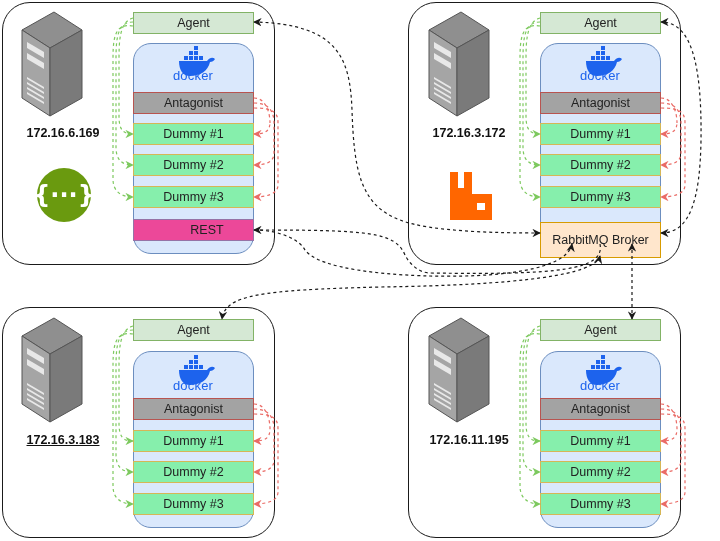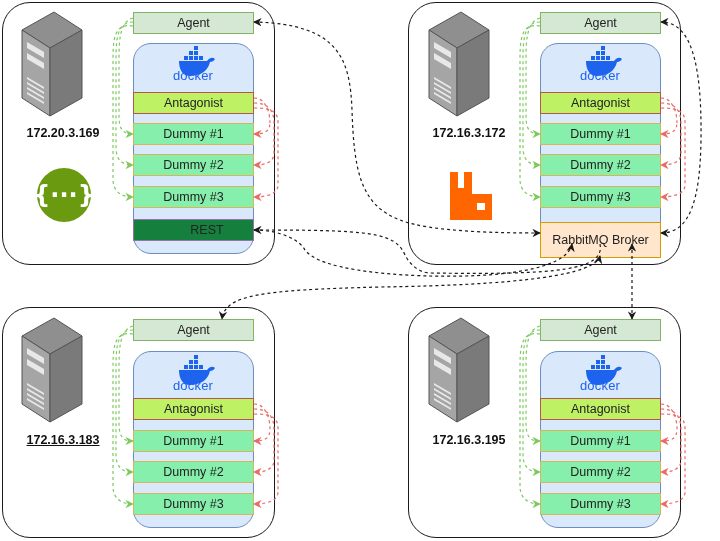--- a/index.html
+++ b/index.html
@@ -2,23 +2,23 @@
 <html><head>
 <meta charset="utf-8">
 <style>
   html, body { margin: 0; padding: 0; background: #ffffff; }
   body { width: 720px; height: 541px; position: relative; overflow: hidden; font-family: "Liberation Sans", sans-serif; }
   #diagram { position: absolute; left: 0; top: 0; width: 720px; height: 541px; }
   .host { position: absolute; border: 1.6px solid #1a1a1a; border-radius: 28px; box-sizing: border-box; background: #fff; }
   .ip { position: absolute; font-weight: bold; font-size: 12.5px; color: #111; width: 110px; text-align: center; }
   .box { position: absolute; box-sizing: border-box; border-radius: 0; font-size: 12.5px; color: #222; display: flex; align-items: center; justify-content: center; }
   .agent { background: #d5e8d4; border: 1.3px solid #82b366; }
-  .antag { background: #bef264; border: 1.3px solid #b85450; }
+  .antag { background: #a3a3a3; border: 1.3px solid #b85450; }
   .dummy { background: #86efac; border: 1.3px solid #d6b656; }
-  .rest { background: #15803d; border: 1.3px solid #9673a6; padding-left: 27px; }
+  .rest { background: #ec4899; border: 1.3px solid #9673a6; padding-left: 27px; }
   .broker { background: #ffe6cc; border: 1.3px solid #d79b00; }
   .container { position: absolute; box-sizing: border-box; background: #dae8fc; border: 1.3px solid #6c8ebf; border-radius: 18px; }
   .docker-word { position: absolute; font-size: 13px; color: #1d63ed; width: 80px; text-align: center; letter-spacing: 0.2px; }
   svg.overlay { position: absolute; left: 0; top: 0; pointer-events: none; }
 </style>
 </head>
 <body>
 
 <div id="diagram">
 
@@ -61,24 +61,24 @@
       <circle cx="64" cy="195" r="27" fill="#6a9a0f"></circle>
       <text x="64" y="203" text-anchor="middle" font-family="DejaVu Sans, sans-serif" font-size="24" font-weight="bold" fill="#fff">{···}</text>
     </g>
 
     <g>
       <path d="M450,172 h8 v16 h6 v-16 h8 v22 h20 v26 h-42 z" fill="#ff6600"></path>
       <rect x="477" y="203" width="8" height="7" fill="#fff"></rect>
     </g>
   </svg>
 
-  <div class="ip" style="left:8px;top:126px;">172.20.3.169</div>
+  <div class="ip" style="left:8px;top:126px;">172.16.6.169</div>
   <div class="ip" style="left:414px;top:126px;">172.16.3.172</div>
   <div class="ip" style="left:8px;top:433px;text-decoration:underline;">172.16.3.183</div>
-  <div class="ip" style="left:414px;top:433px;">172.16.3.195</div>
+  <div class="ip" style="left:414px;top:433px;">172.16.11.195</div>
 
   <div class="box agent" style="left:133px;top:12px;width:121px;height:22px;z-index:2;">Agent</div>
   <div class="container" style="left:133px;top:43px;width:121px;height:211px;z-index:2;"></div>
   <div class="docker-word" style="left:153px;top:68px;z-index:3;">docker</div>
   <div class="box antag" style="left:133px;top:92px;width:121px;height:22px;z-index:3;">Antagonist</div>
   <div class="box dummy" style="left:133px;top:123px;width:121px;height:22px;z-index:3;">Dummy #1</div>
   <div class="box dummy" style="left:133px;top:154px;width:121px;height:22px;z-index:3;">Dummy #2</div>
   <div class="box dummy" style="left:133px;top:186px;width:121px;height:22px;z-index:3;">Dummy #3</div>
   <div class="box rest" style="left:133px;top:219px;width:121px;height:22px;z-index:3;">REST</div>
 

